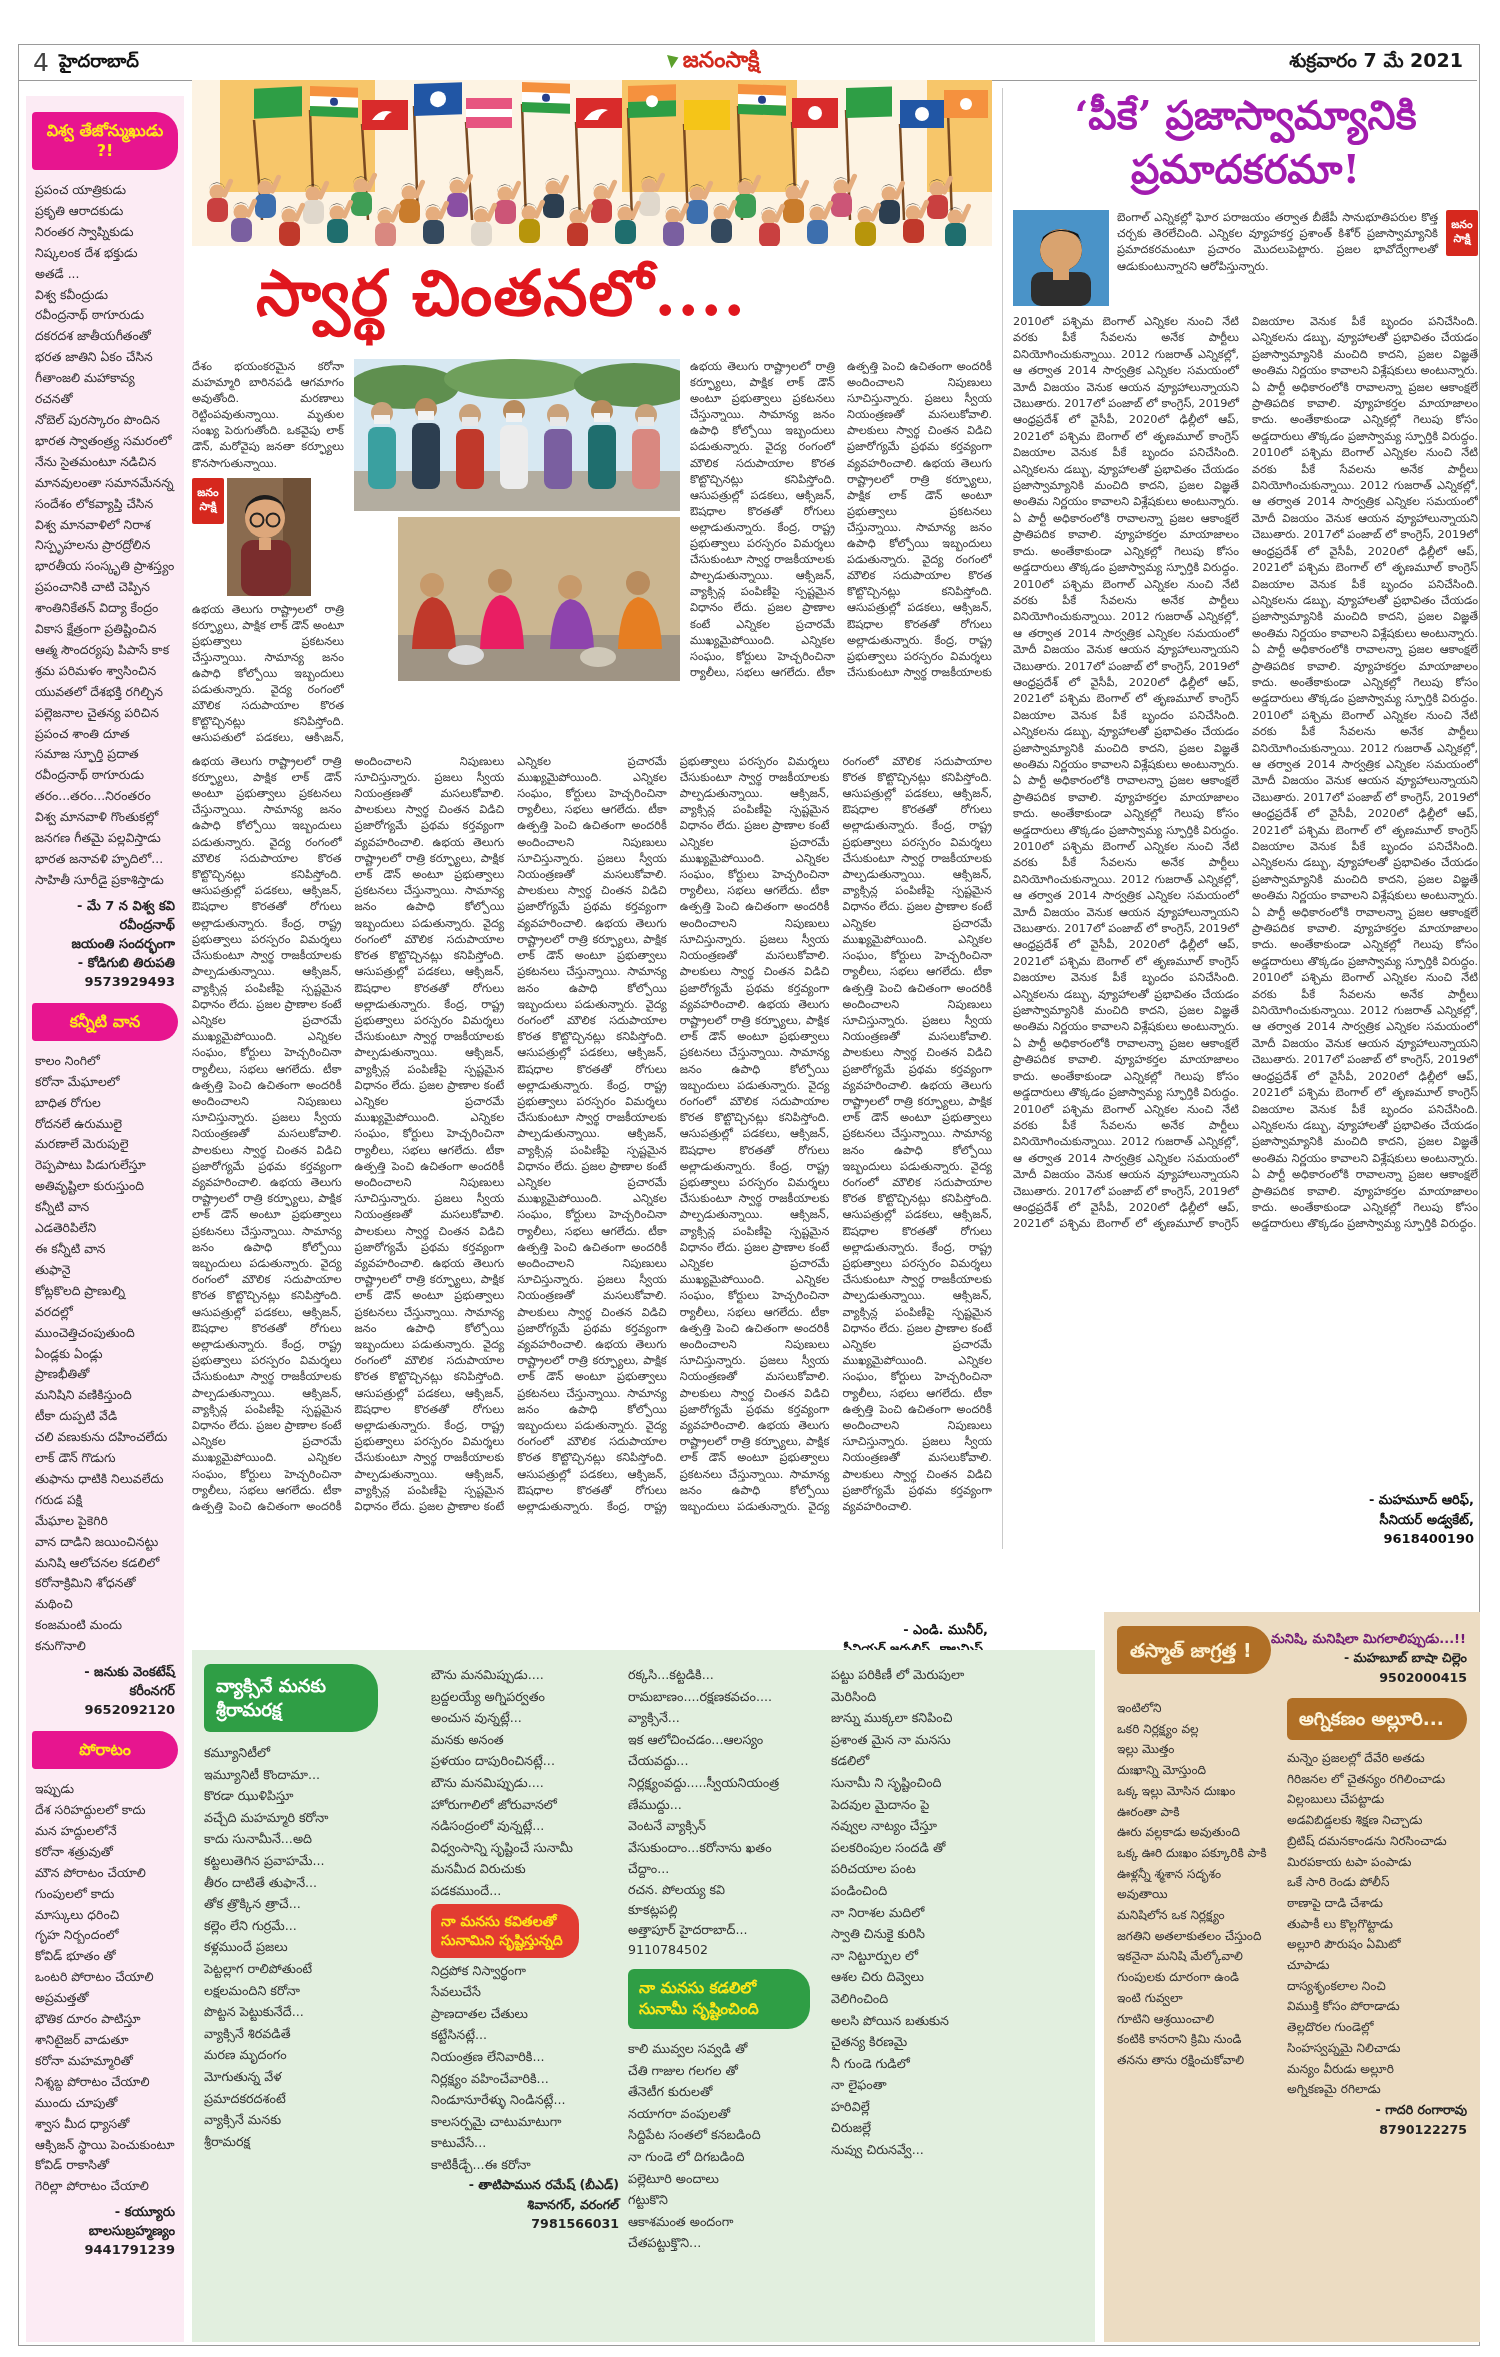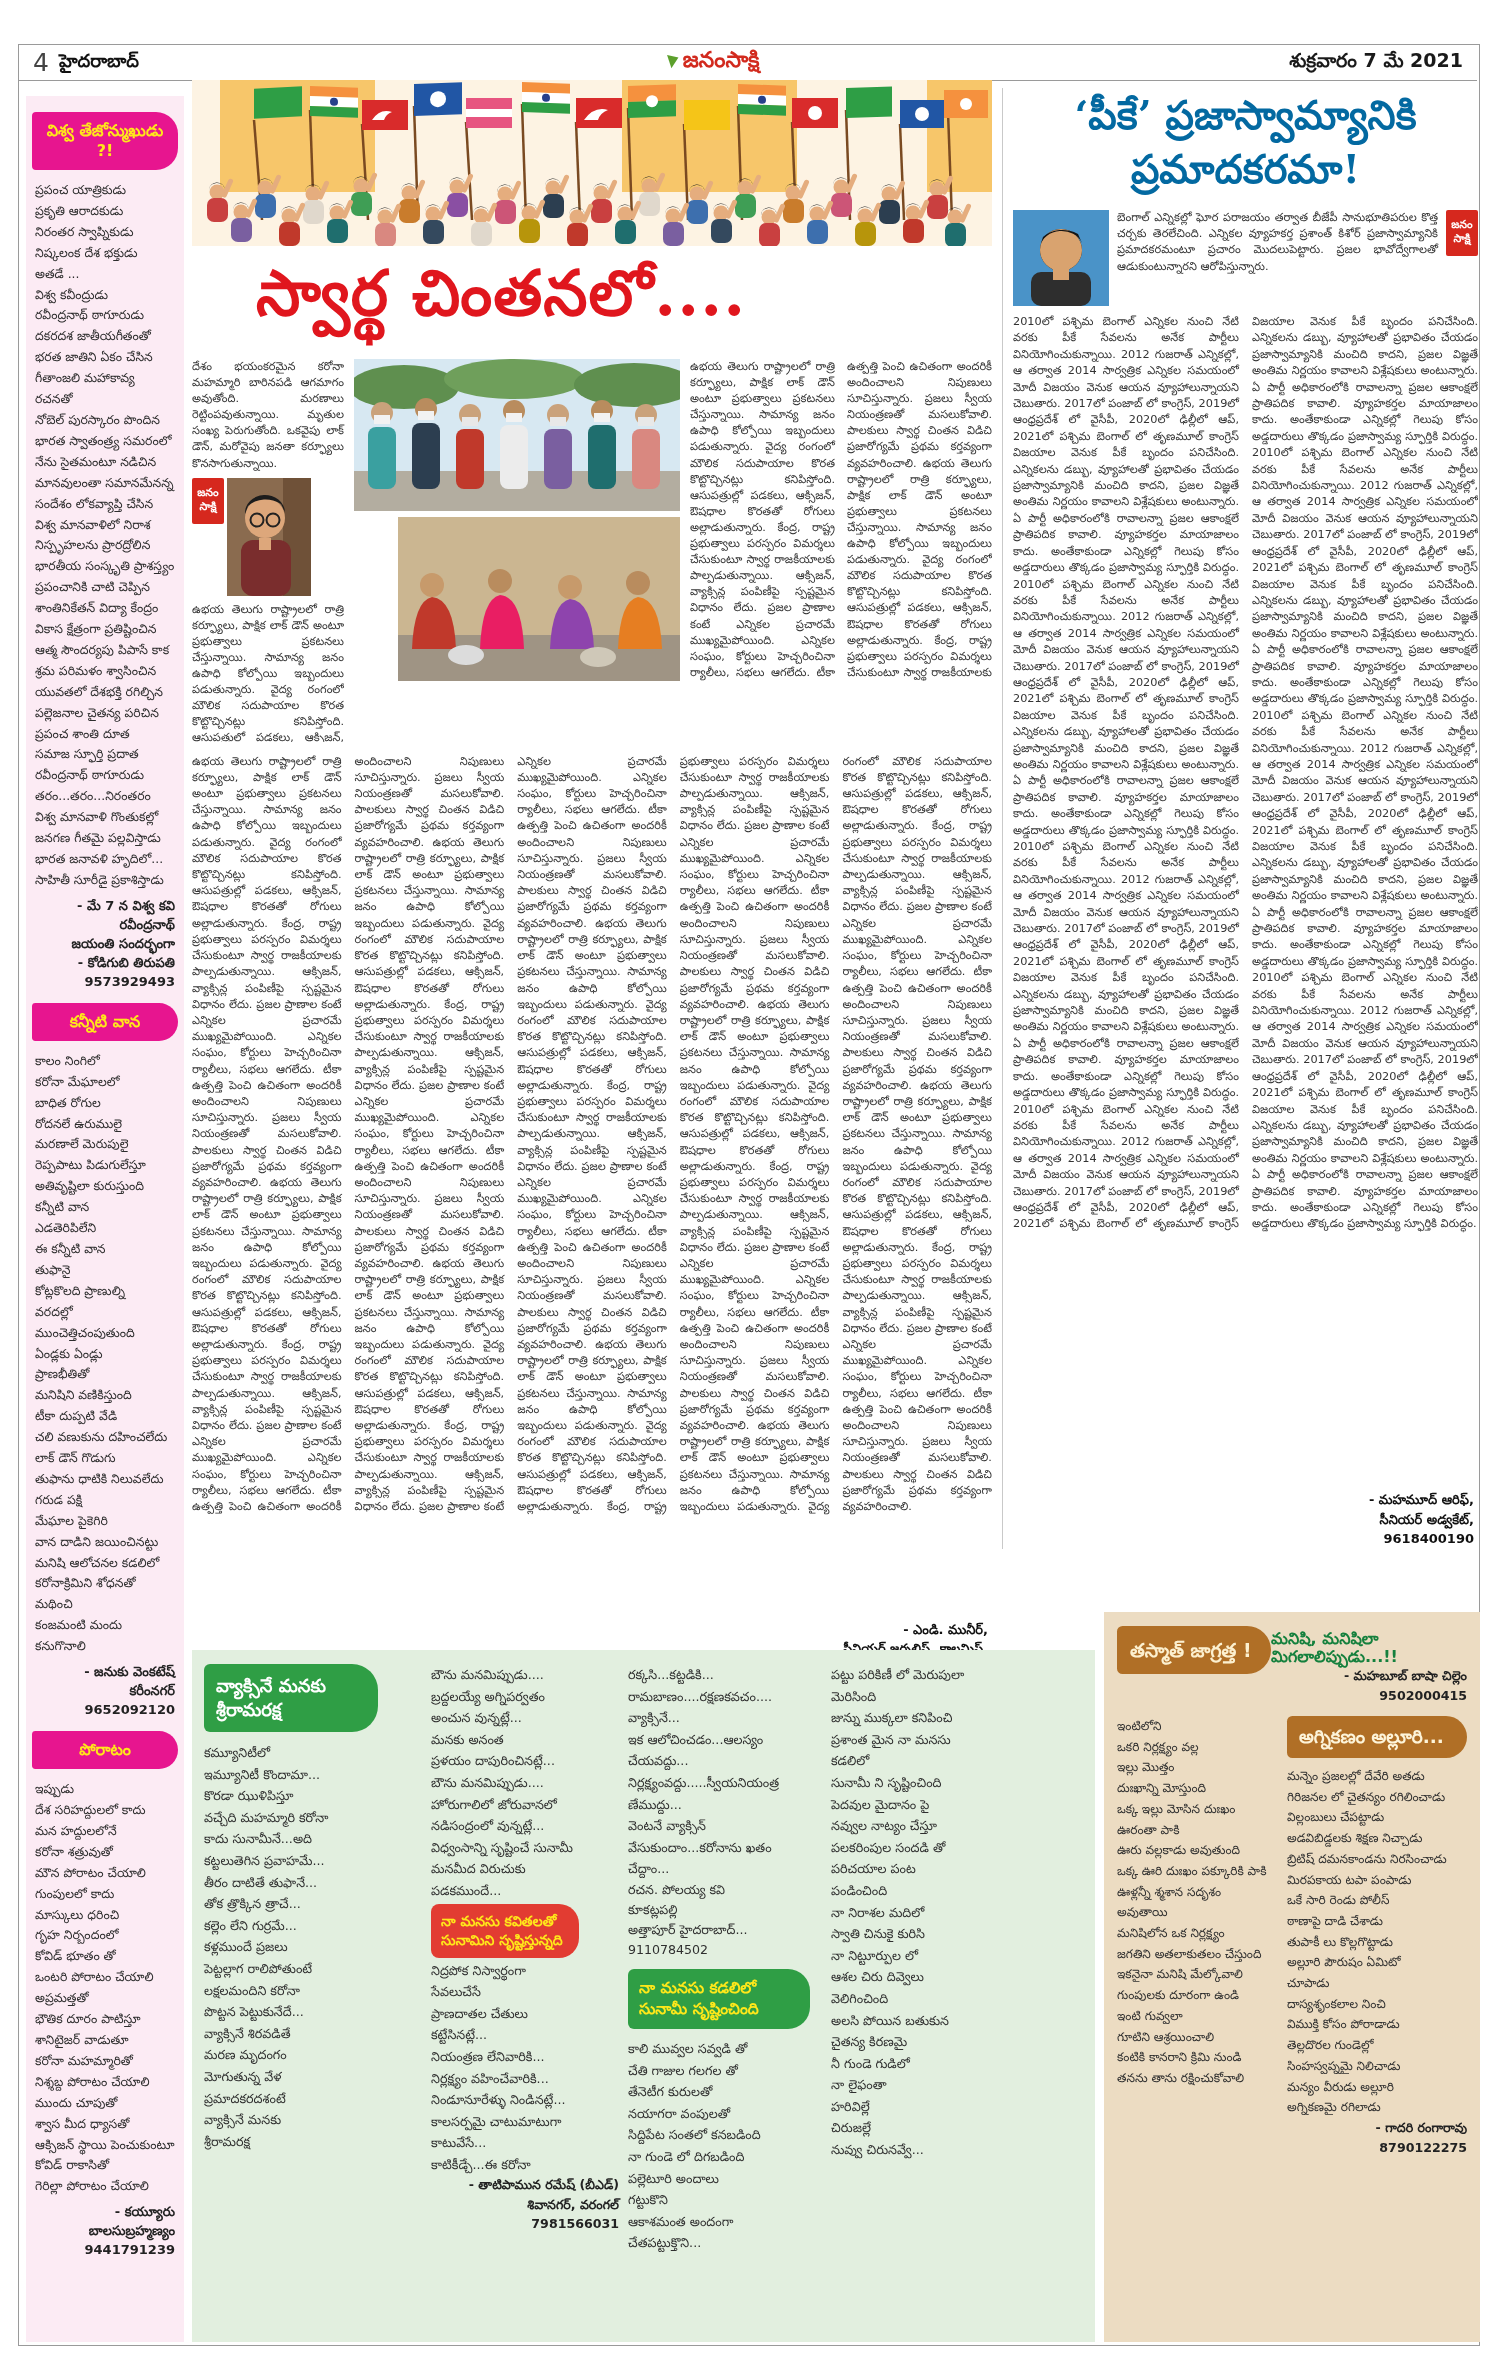--- a/index.html
+++ b/index.html
@@ -36,21 +36,21 @@
   .photos{width:326px;}
   .rcols{flex:1;column-count:2;column-gap:12px;font-size:11.3px;line-height:16.1px;text-align:justify;
          height:322px;overflow:hidden;color:#333;}
   .bodycols{margin-top:12px;column-count:5;column-gap:13px;font-size:11.3px;line-height:16.2px;
             text-align:justify;height:858px;overflow:hidden;color:#333;}
   .sig div{text-align:right;font-weight:bold;font-size:13px;line-height:19.5px;color:#111;}
   .sig{margin-top:8px;padding-right:4px;}
   
   .pkart{position:absolute;left:1002px;top:88px;width:476px;border-left:1px solid #c9c9c9;
          padding-left:10px;box-sizing:border-box;}
-  .pkhead{text-align:center;font-size:40px;line-height:54px;font-weight:800;color:#0369a1;
+  .pkhead{text-align:center;font-size:40px;line-height:54px;font-weight:800;color:#a21caf;
           font-family:"DejaVu Serif","Liberation Serif",serif;}
   .pktop{display:flex;gap:8px;margin-top:14px;align-items:flex-start;}
   .pktop .txt{flex:1;font-size:11.3px;line-height:16.2px;text-align:justify;color:#333;}
   .pkcols{margin-top:8px;column-count:2;column-gap:13px;font-size:11.3px;line-height:16.4px;
           text-align:justify;height:1168px;overflow:hidden;color:#333;}
   
   .mint{position:absolute;left:192px;top:1650px;width:903px;height:692px;background:#e2efdf;
         padding:14px 12px;box-sizing:border-box;display:flex;gap:9px;}
   .mint .col1{width:218px;} .mint .col2{width:188px;} .mint .col3{width:194px;} .mint .col4{flex:1;}
   .gbox{background:#2f9e45;color:#ffffff;font-weight:bold;font-size:18px;line-height:24px;
@@ -62,21 +62,21 @@
   .mlines div{font-size:12.7px;line-height:21.6px;color:#2f2f2f;}
   .mcred div{font-size:12.6px;line-height:19.5px;font-weight:bold;text-align:right;color:#222;}
   .maut div{font-size:12.6px;line-height:20px;color:#2f2f2f;}
   
   .tan{position:absolute;left:1104px;top:1612px;width:376px;height:730px;background:#ecdcc2;
        padding:14px 13px;box-sizing:border-box;}
   .tantop{display:flex;}
   .bpill{background:#b06f26;color:#fcf0cf;font-weight:bold;font-size:19px;line-height:24px;
          padding:12px 13px;border-radius:6px 26px 26px 6px;width:128px;height:fit-content;}
   .tanquote{flex:1;padding-top:4px;}
-  .tanquote .q{font-size:16px;font-weight:bold;color:#15803d;line-height:18px;}
+  .tanquote .q{font-size:13px;font-weight:bold;color:#701a75;line-height:18px;}
   .tanquote .qc div{font-size:12.6px;font-weight:bold;text-align:right;line-height:20px;color:#222;}
   .tancols{display:flex;gap:12px;margin-top:10px;}
   .tancols .lc{width:158px;} .tancols .rc{flex:1;}
   .tlines div{font-size:12.1px;line-height:20.7px;color:#2f2f2f;}
   .bpill2{background:#b06f26;color:#fdf4d9;font-weight:bold;font-size:18.5px;line-height:22px;
           padding:10px 12px;border-radius:6px 24px 24px 6px;margin-bottom:8px;}
   .tcred div{font-size:12.6px;font-weight:bold;text-align:right;line-height:20px;color:#222;}
 </style>
 </head>
 <body>

